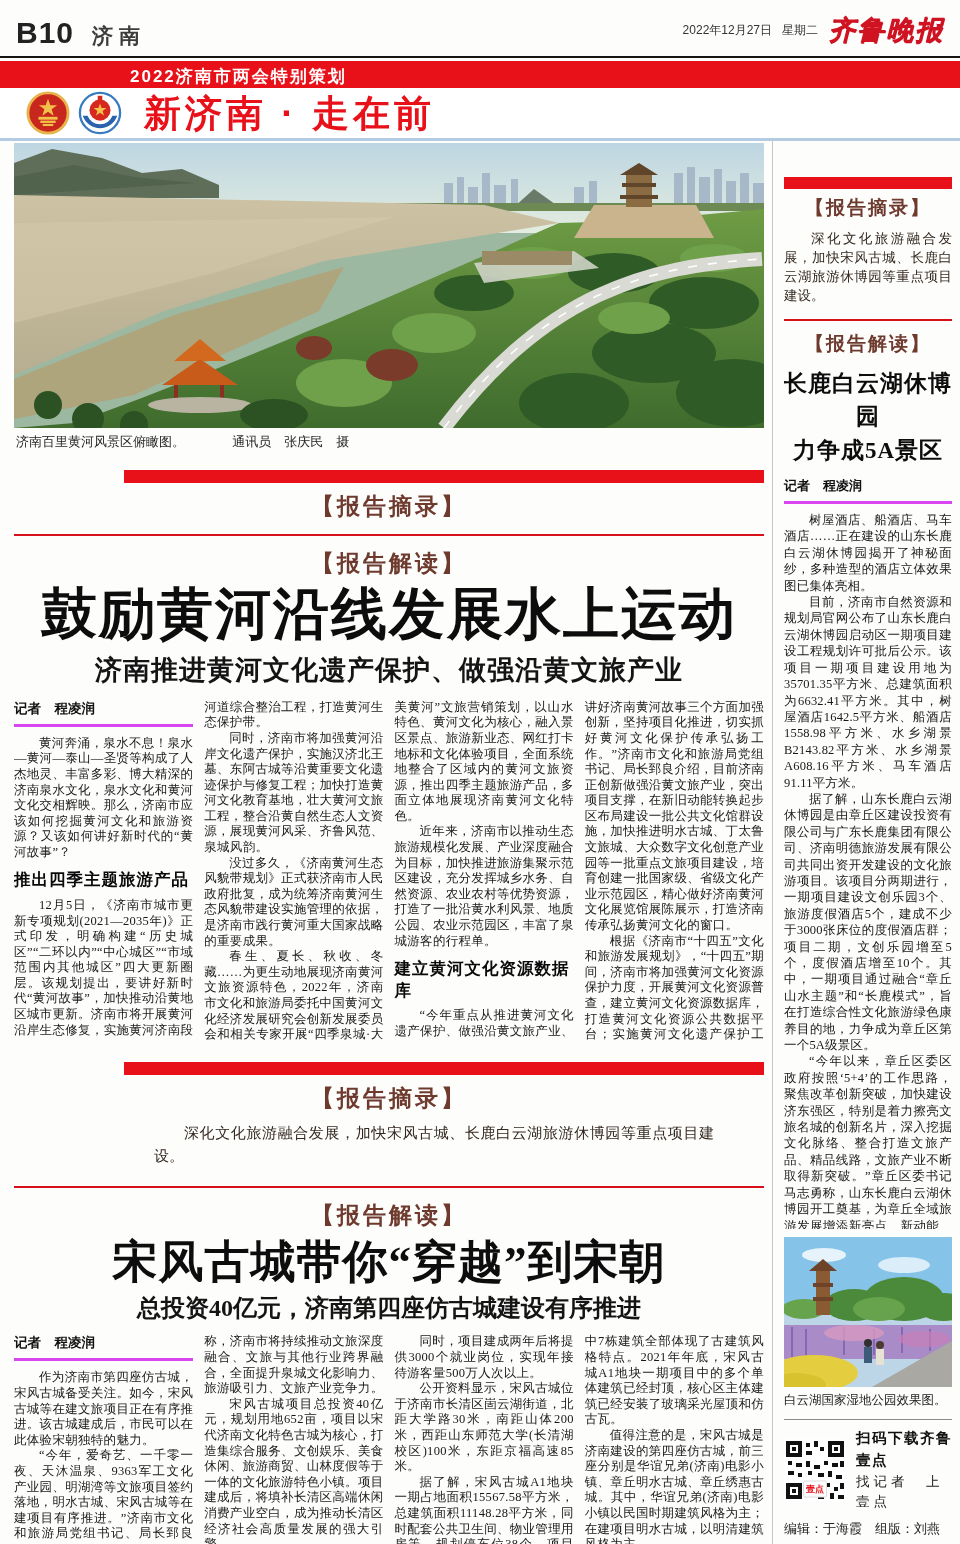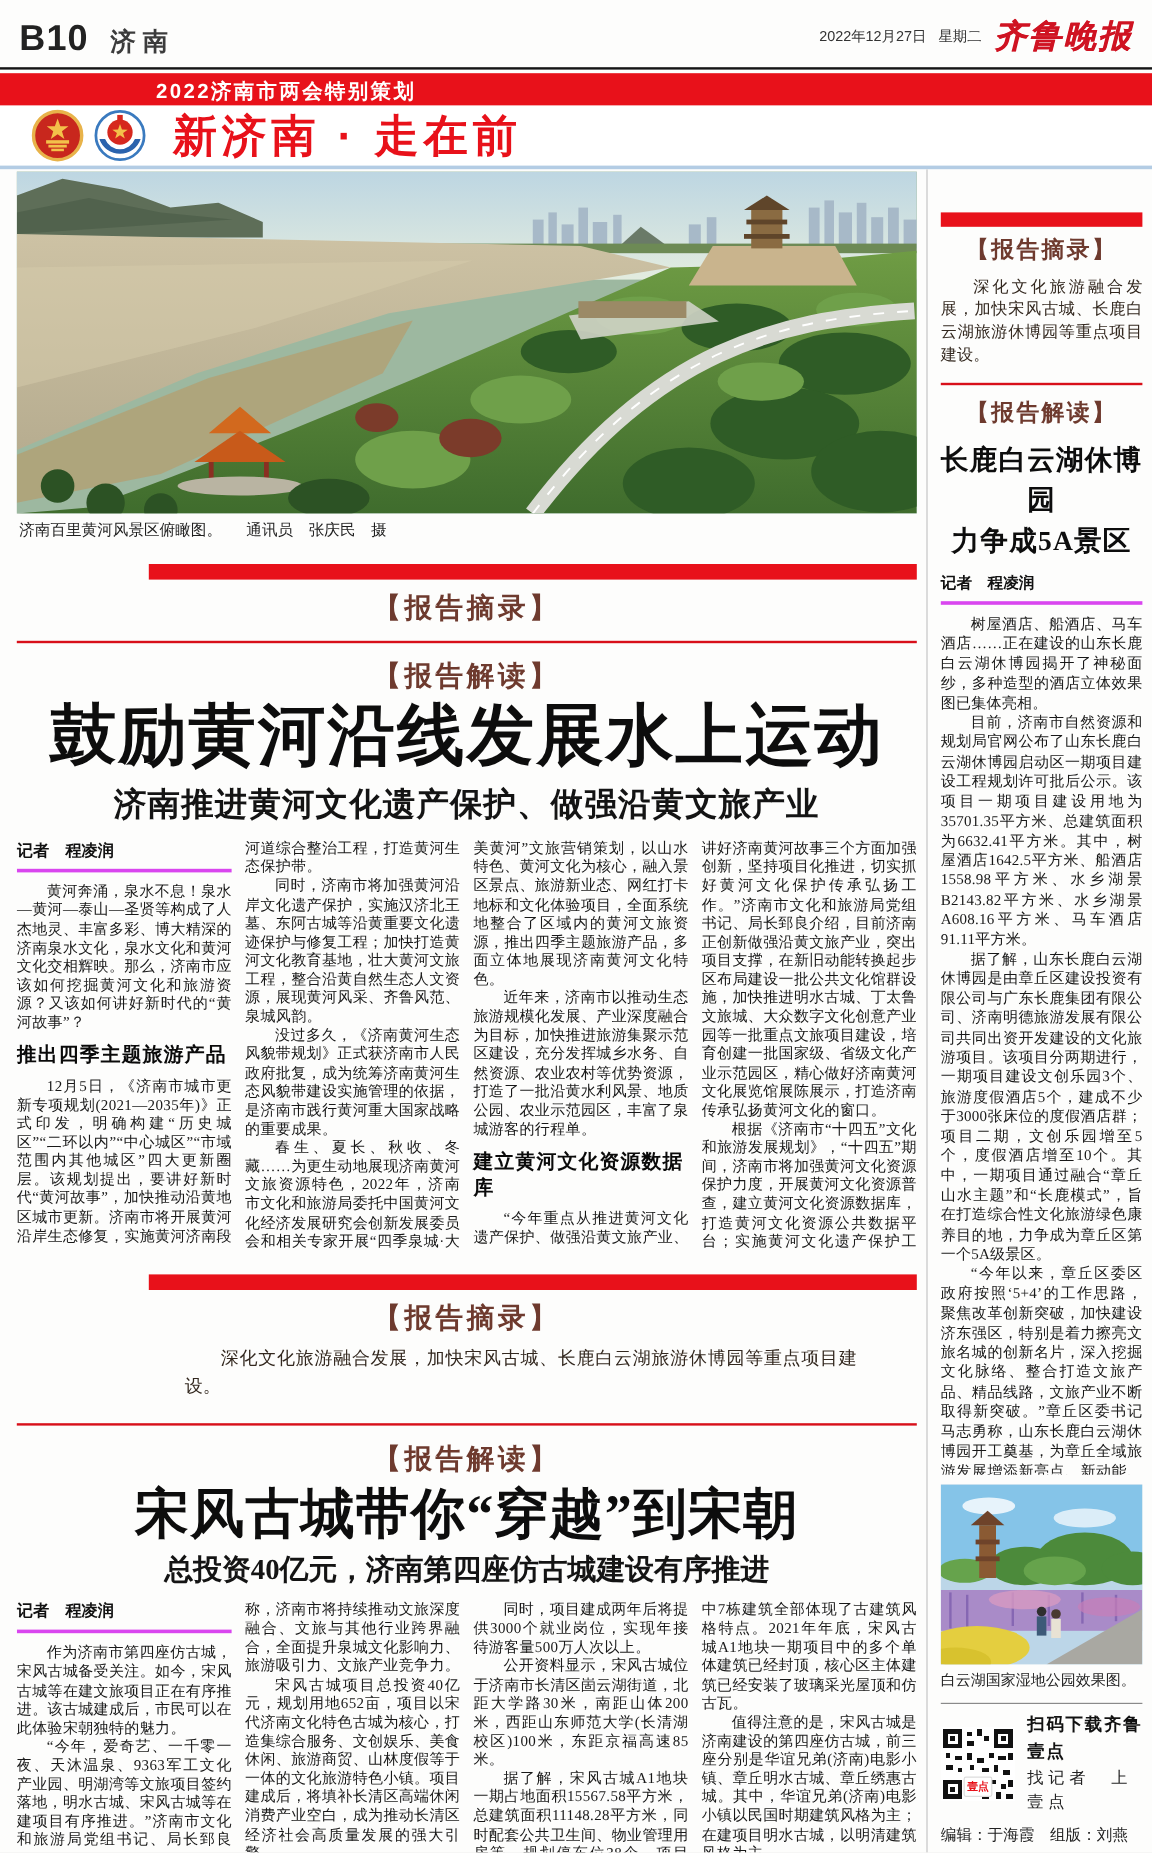--- a/index.html
+++ b/index.html
@@ -33,21 +33,21 @@
   
   .content { display:flex; height:1403px; overflow:hidden; }
   .maincol { width:772px; padding:2px 8px 0 14px; display:flex; flex-direction:column; }
   .sidebar { flex:1; border-left:1px solid #c6c6c6; padding:36px 10px 6px 11px;
              display:flex; flex-direction:column; }
 
   
   .leadphoto { width:750px; height:285px; overflow:hidden; background:#9db8a0; }
   .leadphoto svg { display:block; }
   .caption-row { font-size:13px; color:#1f1f1f; padding:5px 2px 0 2px; height:26px; }
-  .caption-row .credit { margin-left:17px; }
+  .caption-row .credit { margin-left:44px; }
 
   
   .redbar { height:13px; background:#e8111a; }
   .redbar.offset { margin:16px 0 0 110px; }
   .redbar.offset2 { margin:10px 0 0 110px; }
   .redline { height:2px; background:#d8101a; margin:12px 0 4px 0; }
   .sec-label { text-align:center; font-size:23px; font-weight:600; color:#6e3a2e;
                letter-spacing:3px; margin-top:8px; }
   .excerpt-text { width:560px; margin:8px auto 6px 140px; font-size:15px; line-height:23px;
                   text-indent:2em; text-align:justify; color:#33281f; }

